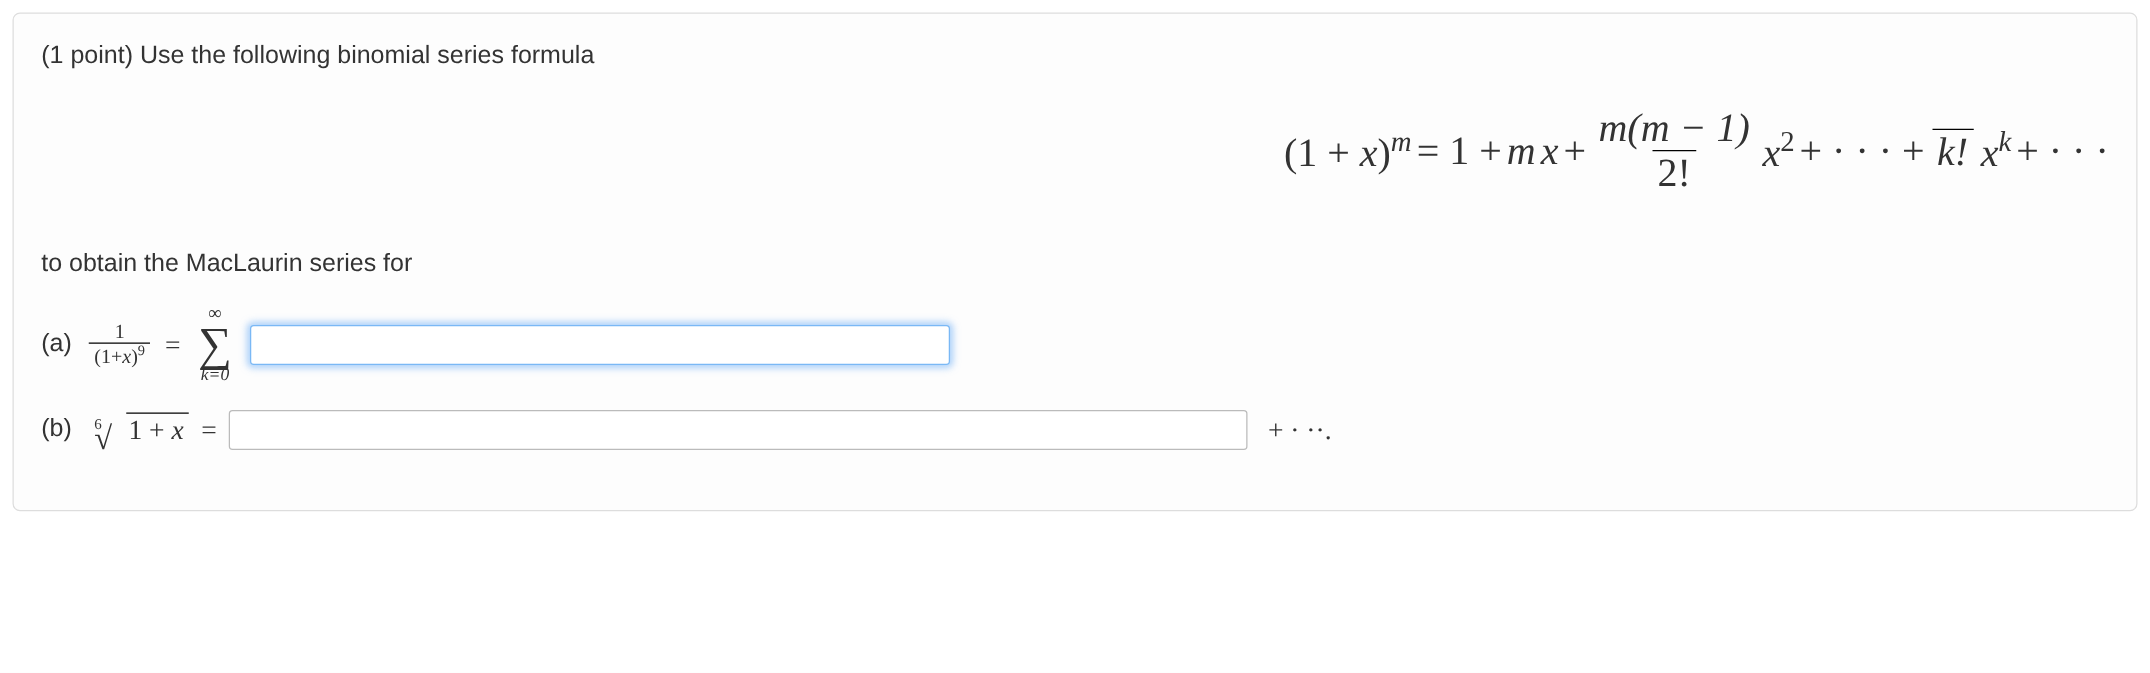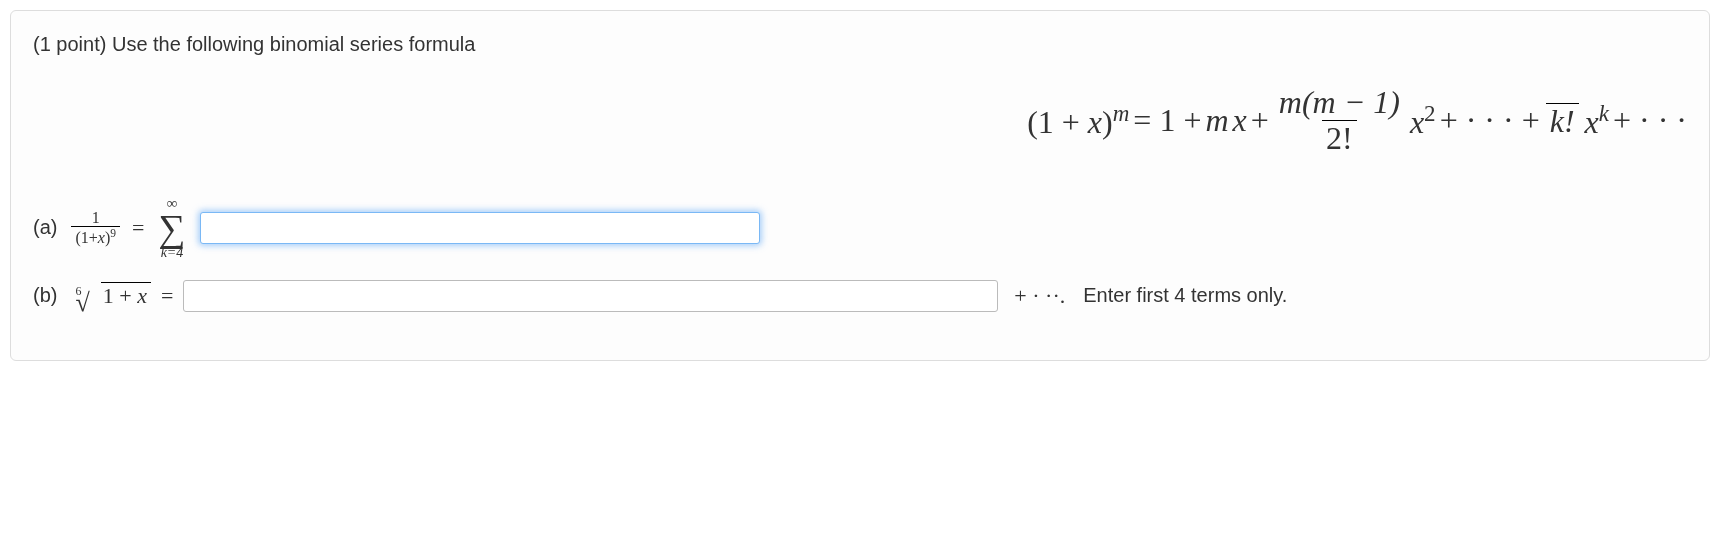--- a/index.html
+++ b/index.html
@@ -135,46 +135,46 @@
       <span><span class="it">x</span><sup>2</sup></span>
       <span> + · · · + </span>
       <span class="frac">
         <span class="den it">k!</span>
       </span>
       <span><span class="it">x</span><sup class="it">k</sup></span>
       <span> + · · ·</span>
     </span>
   </div>
 
+  <div class="line">to obtain the MacLaurin series for</div>
 
   <div class="part-row">
     <span class="part-label">(a)</span>
     <span class="frac smallfrac">
       <span class="num">1</span>
       <span class="den">
         <span>(1+</span><span class="it">x</span><span>)</span><sup>9</sup>
       </span>
     </span>
     <span> = </span>
     <span class="sum-block">
       <span class="top">∞</span>
       <span class="sigma">∑</span>
-      <span class="bot">k=4</span>
+      <span class="bot">k=0</span>
     </span>
     <input type="text" class="answer answer-a focused" value="" style="">
   </div>
 
   <div class="part-row">
     <span class="part-label">(b)</span>
     <span class="root">
       <span class="deg">6</span>
       <span class="surd">√</span>
       <span class="rad">
         <span>1 + </span><span class="it">x</span>
       </span>
     </span>
     <span> = </span>
     <input type="text" class="answer answer-b" value="" style="">
     <span class="trail-math"> + · ··. </span>
-    <span class="trail-text">Enter first 4 terms only.</span>
   </div>
 
 </div>
 
 </body></html>

